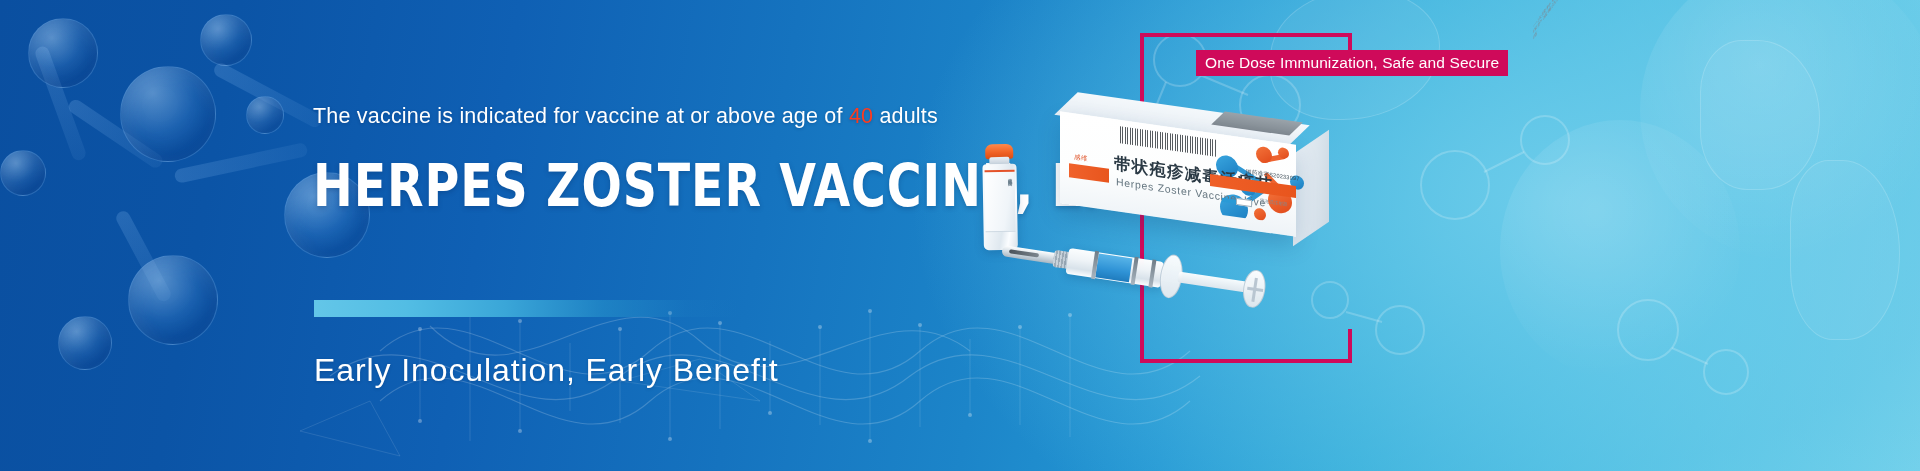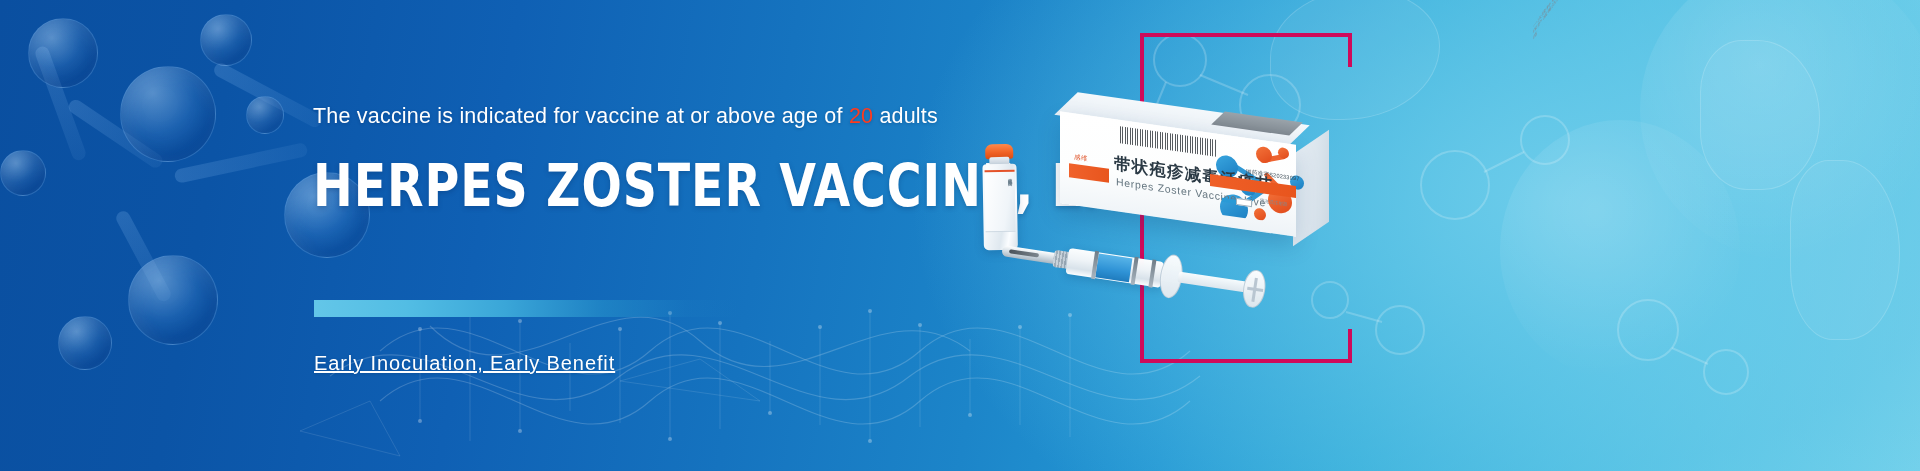--- a/index.html
+++ b/index.html
@@ -80,24 +80,23 @@
   }
 
   .divider {
     position:absolute; left:314px; top:300px;
     width:425px; height:17px;
     background:linear-gradient(90deg, #63c6e8 0%, #52bde4 22%, #3aa6d8 45%, rgba(40,150,205,.55) 68%, rgba(35,140,200,.12) 88%, rgba(35,140,200,0) 100%);
   }
 
   .tagline {
     position:absolute; left:314px; top:352px;
-    font-size:20px; font-weight:400; color:#ffffff;
+    font-size:32px; font-weight:400; color:#ffffff;
     letter-spacing:.9px; white-space:nowrap;
     text-shadow:0 1px 3px rgba(4,40,90,.28);
-    text-decoration:underline;
   }
 
   
   .pink-frame {
     position:absolute; left:1140px; top:33px;
     width:208px; height:330px;
     border-left:4px solid #cf0a5a;
     border-top:4px solid #cf0a5a;
     border-bottom:4px solid #cf0a5a;
     border-right:none;
@@ -377,30 +376,31 @@
           <circle cx="970" cy="134" r="2"></circle>
       </g>
       <g fill="none" stroke="rgba(255,255,255,0.20)" stroke-width="1">
         <polygon points="620,100 700,78 760,120"></polygon>
         <polygon points="300,150 370,120 400,175"></polygon>
       </g>
     </svg>
   </div>
 
   <div class="subline">
-    <span>The vaccine is indicated for vaccine at or above age of </span><span class="age">20</span><span> adults</span>
+    <span>The vaccine is indicated for vaccine at or above age of </span><span class="age">40</span><span> adults</span>
   </div>
 
   <h1 class="headline">HERPES ZOSTER VACCINE, LIVE</h1>
 
   <div class="divider"></div>
 
   <div class="tagline">Early Inoculation, Early Benefit</div>
 
   <div class="pink-frame"></div>
+  <div class="badge">One Dose Immunization, Safe and Secure</div>
 
   <div class="product">
 
     <div class="vial">
       <div class="vial-cap"></div>
       <div class="vial-neck"></div>
       <div class="vial-body"></div>
       <div class="vial-label">带状疱疹减毒活疫苗</div>
     </div>
 

